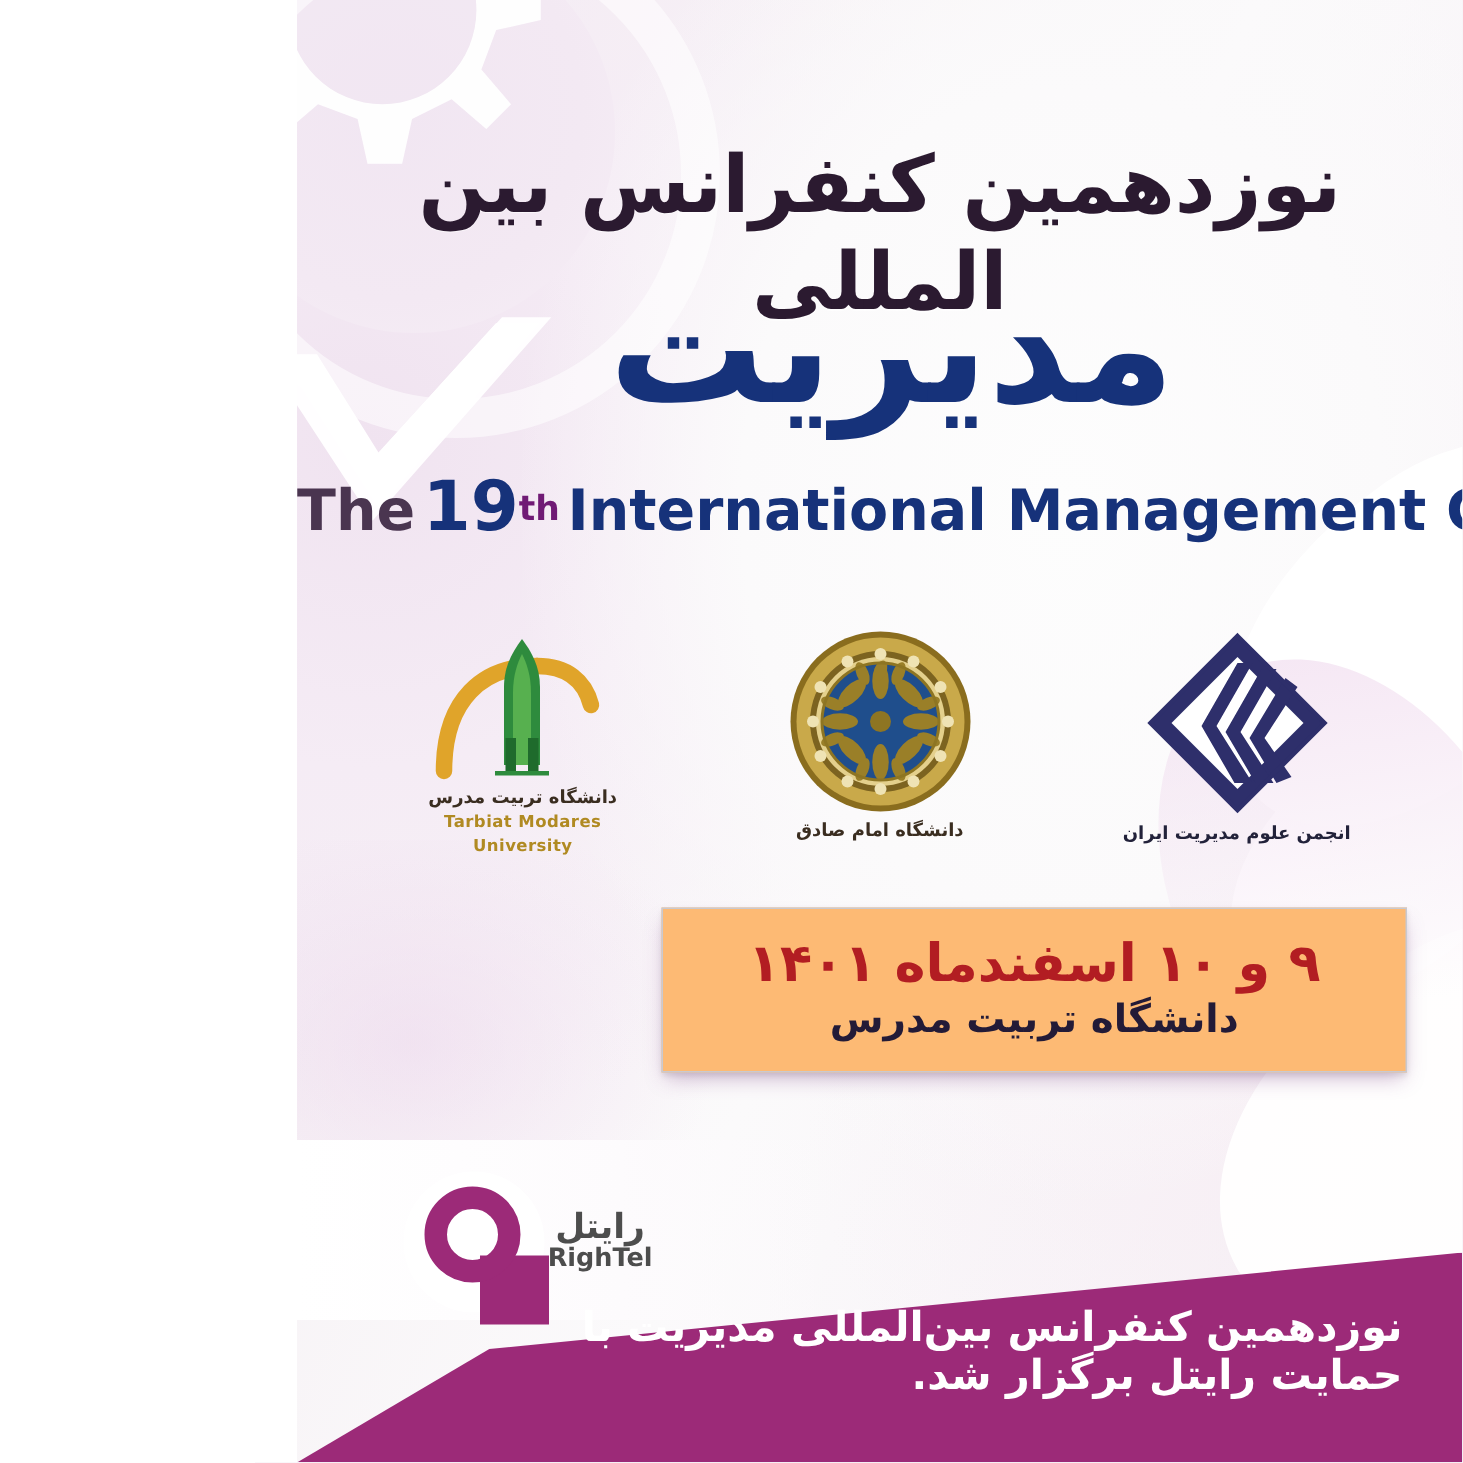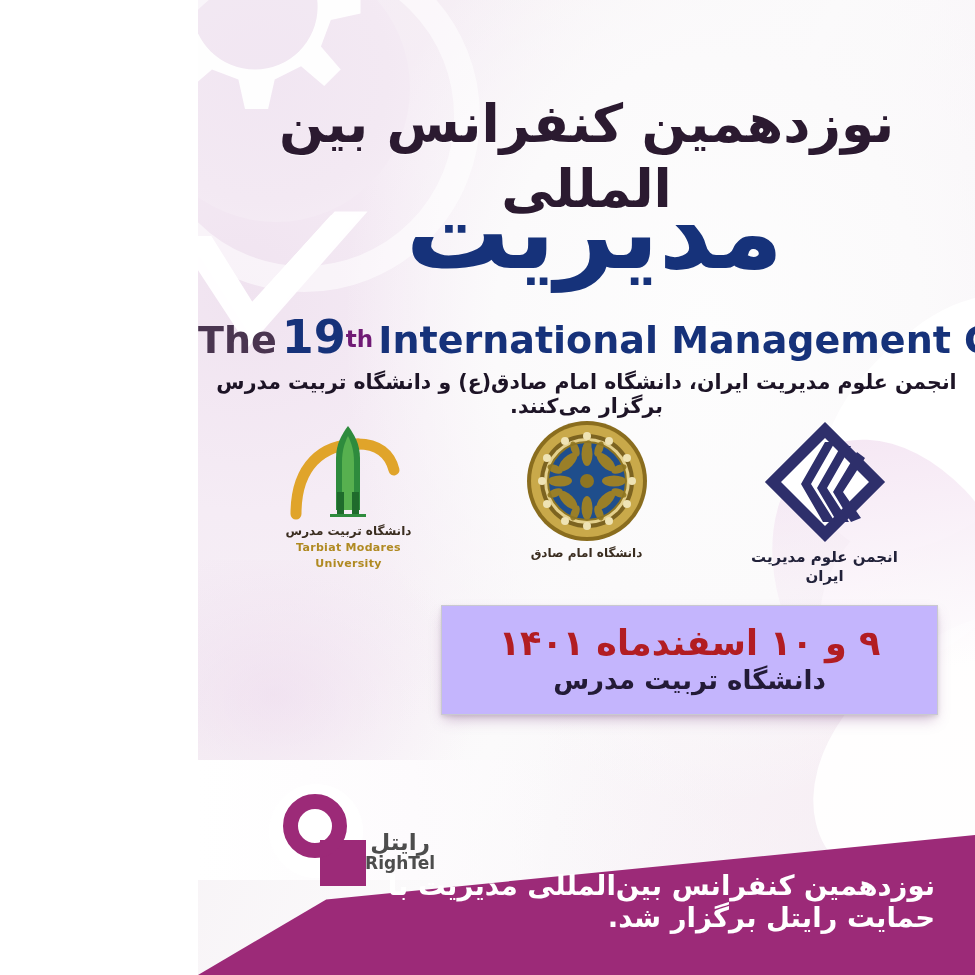--- a/index.html
+++ b/index.html
@@ -102,26 +102,26 @@
     direction:ltr;
   }
   .logo{position:relative;width:190px;height:170px;}
   .logo svg{display:block;margin:0 auto;}
   .logo-cap{
     text-align:center;font-size:11px;font-weight:bold;line-height:1.25;
     letter-spacing:.3px;margin-top:2px;
   }
   .cap-tm{color:#b08a22;}
   .cap-fa{color:#3a2d20;font-size:12px;direction:rtl;}
-  .cap-na{color:#22223a;font-size:15px;direction:rtl;}
+  .cap-na{color:#22223a;font-size:12px;direction:rtl;}
 
   
   .datecard{
     position:absolute;left:243px;top:605px;width:497px;height:110px;
-    background:#c4b5fd;border:1px solid #c9c9d0;box-sizing:border-box;
+    background:#fdba74;border:1px solid #c9c9d0;box-sizing:border-box;
     box-shadow:0 7px 13px -3px rgba(120,60,130,.34), 0 2px 4px rgba(0,0,0,.10);
     display:flex;flex-direction:column;align-items:center;justify-content:center;
     direction:rtl;
   }
   .date-main{
     color:#b21d22;font-weight:bold;font-size:35px;line-height:1.1;
     letter-spacing:-.5px;
   }
   .date-venue{
     color:#231b37;font-weight:bold;font-size:26px;line-height:1.2;margin-top:2px;
@@ -142,21 +142,21 @@
   }
   .banner-text{
     position:absolute;left:0;right:0;bottom:42px;text-align:right;
     color:#ffffff;font-weight:bold;font-size:27.5px;direction:rtl;
     padding:0 40px 0 98px;box-sizing:border-box;letter-spacing:-.2px;
   }
 
   
   .rightel{
     position:absolute;left:42px;top:782px;width:195px;height:92px;
-    display:flex;align-items:flex-end;direction:rtl;z-index:6;
+    display:flex;align-items:center;direction:rtl;z-index:6;
   }
   .rt-text{text-align:center;direction:rtl;margin-left:6px;}
   .rt-fa{color:#4d4d4d;font-size:23px;font-weight:bold;line-height:1.05;}
   .rt-en{color:#4d4d4d;font-size:17px;font-weight:bold;line-height:1.15;direction:ltr;}
   .rt-mark{position:relative;width:86px;height:86px;}
   .rt-halo{
     position:absolute;left:-4px;top:-4px;width:94px;height:94px;border-radius:50%;
     background:#ffffff;
   }
   .rt-ring{
@@ -205,21 +205,20 @@
   <div class="headline">نوزدهمین کنفرانس بین المللی</div>
 
   <div class="bigword">مدیریت</div>
 
   <div class="eng-title">
     <span class="eng-the">The</span>
     <span class="eng-num">19</span><span class="eng-sup">th</span>
     <span class="eng-rest">International Management Conference</span>
   </div>
 
-  <div class="organizers">انجمن علوم مدیریت ایران، دانشگاه امام صادق(ع) و دانشگاه تربیت مدرس برگزار می‌کنند.</div>
 
   <div class="logos">
 
     <div class="logo">
       <svg width="150" height="104" viewBox="0 0 150 104" aria-hidden="true">
 
         <path d="M22 96 C22 48 48 26 84 26" stroke="#e0a42a" stroke-width="11" fill="none" stroke-linecap="round"></path>
         <path d="M84 26 C104 26 116 36 120 52" stroke="#e0a42a" stroke-width="11" fill="none" stroke-linecap="round"></path>
 
         <g fill="#2e8b3d">

